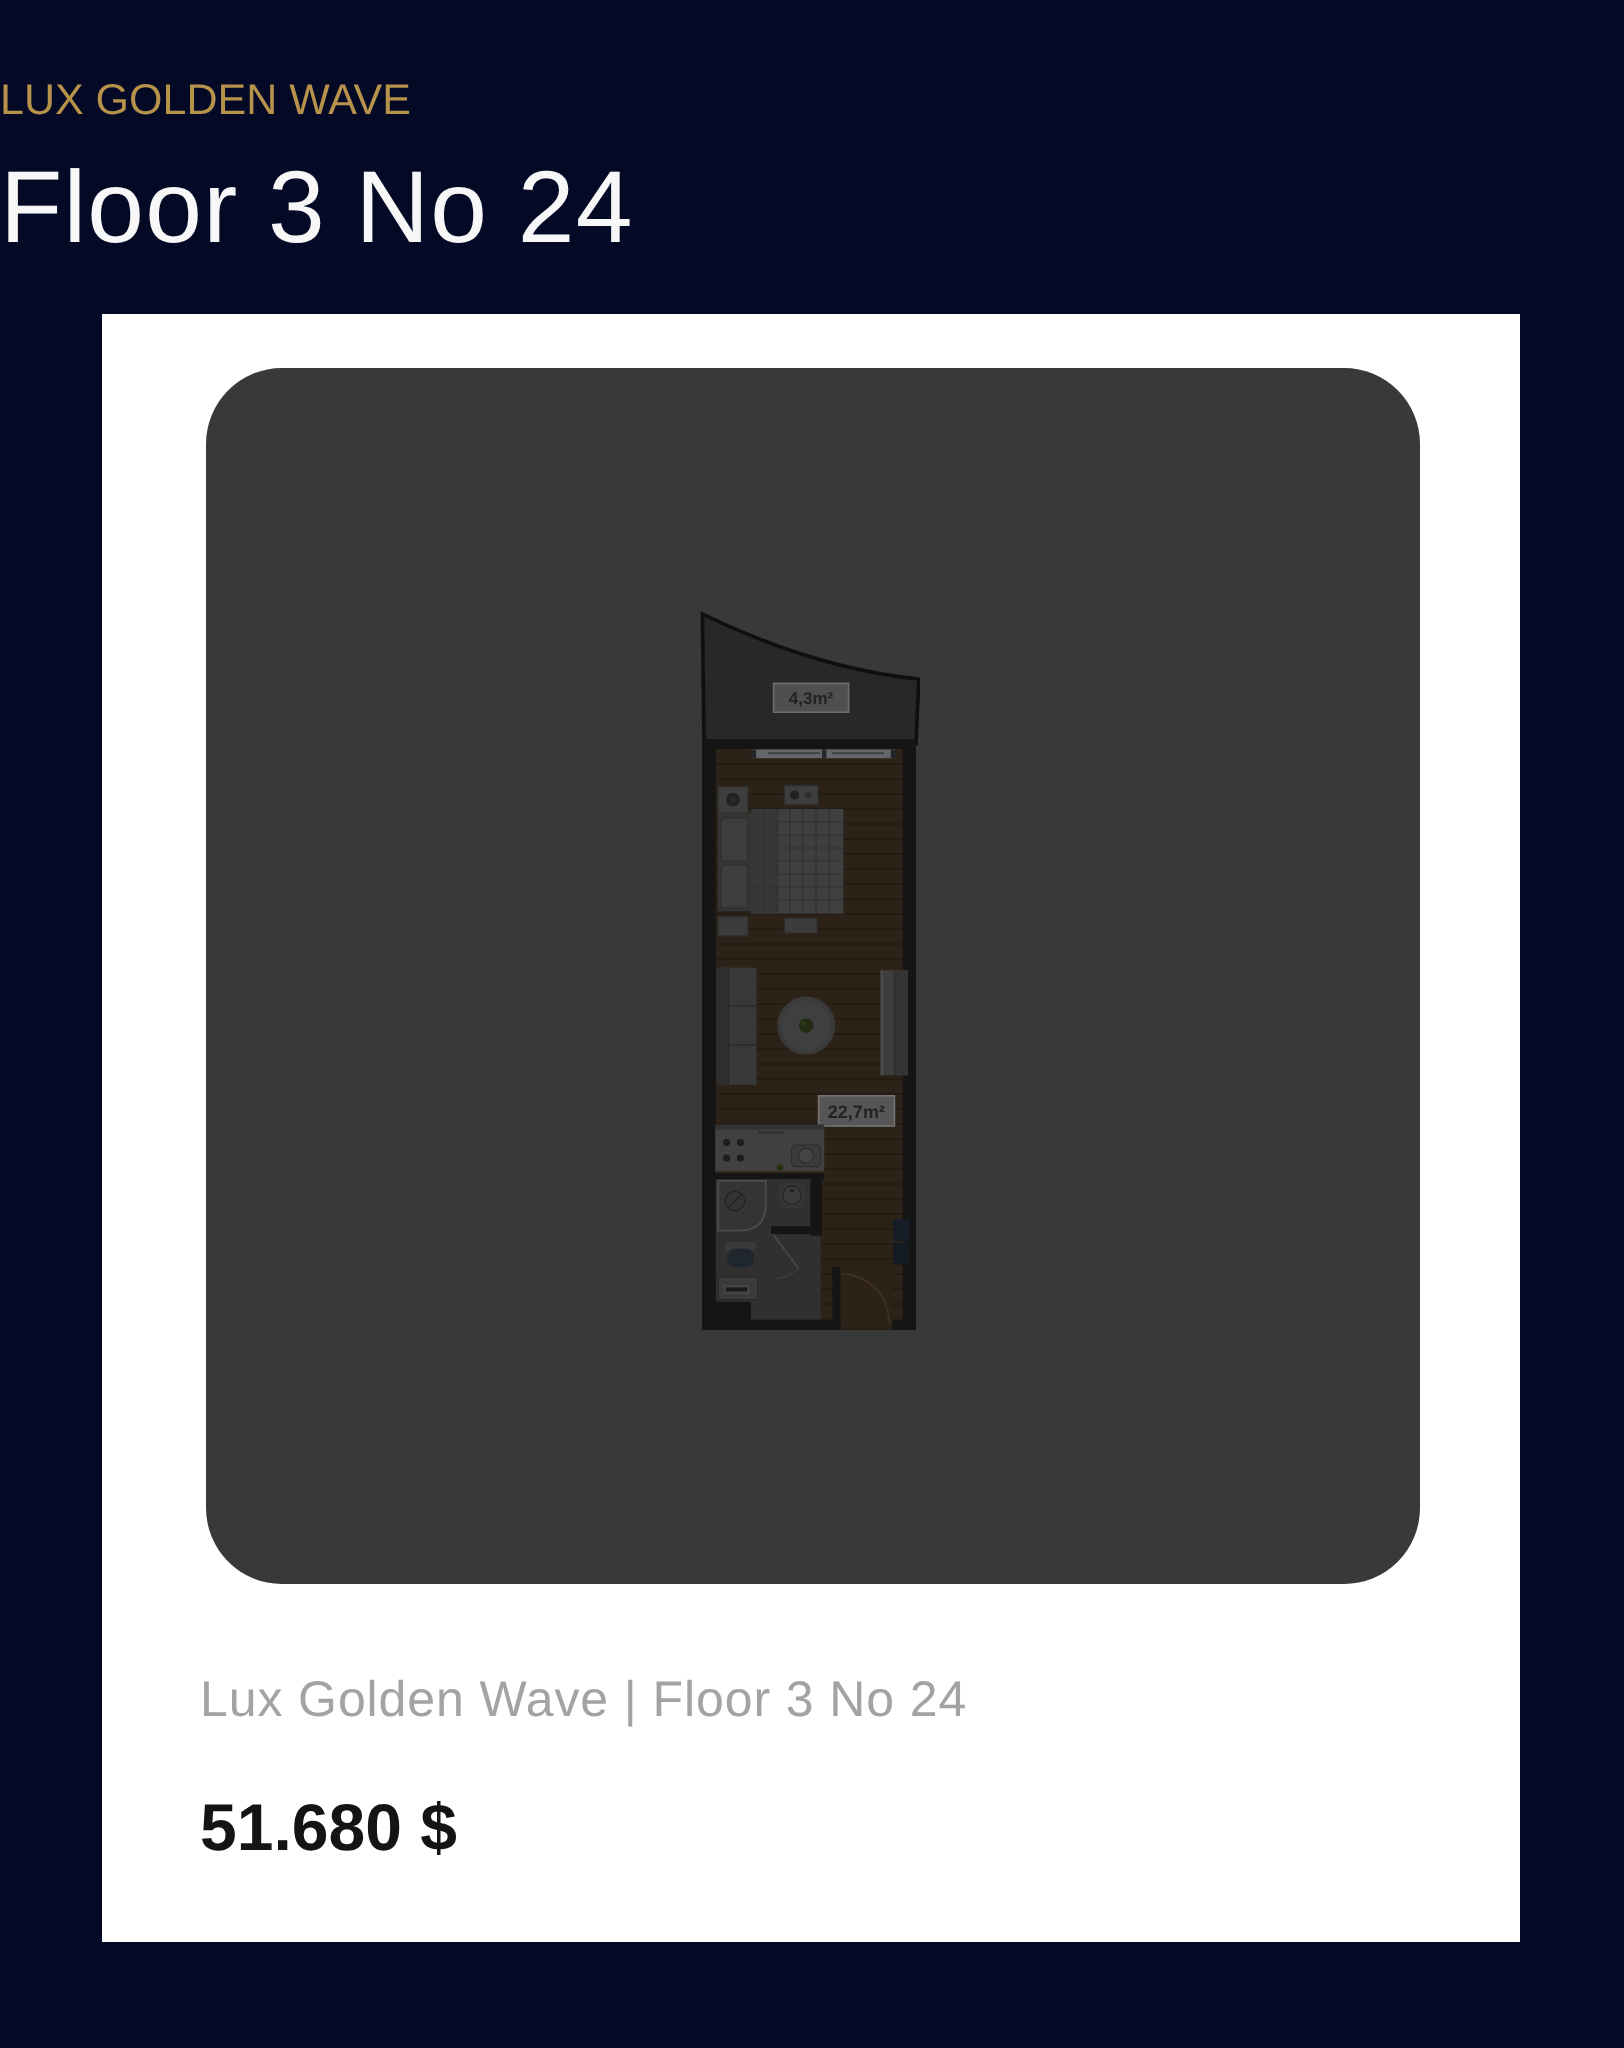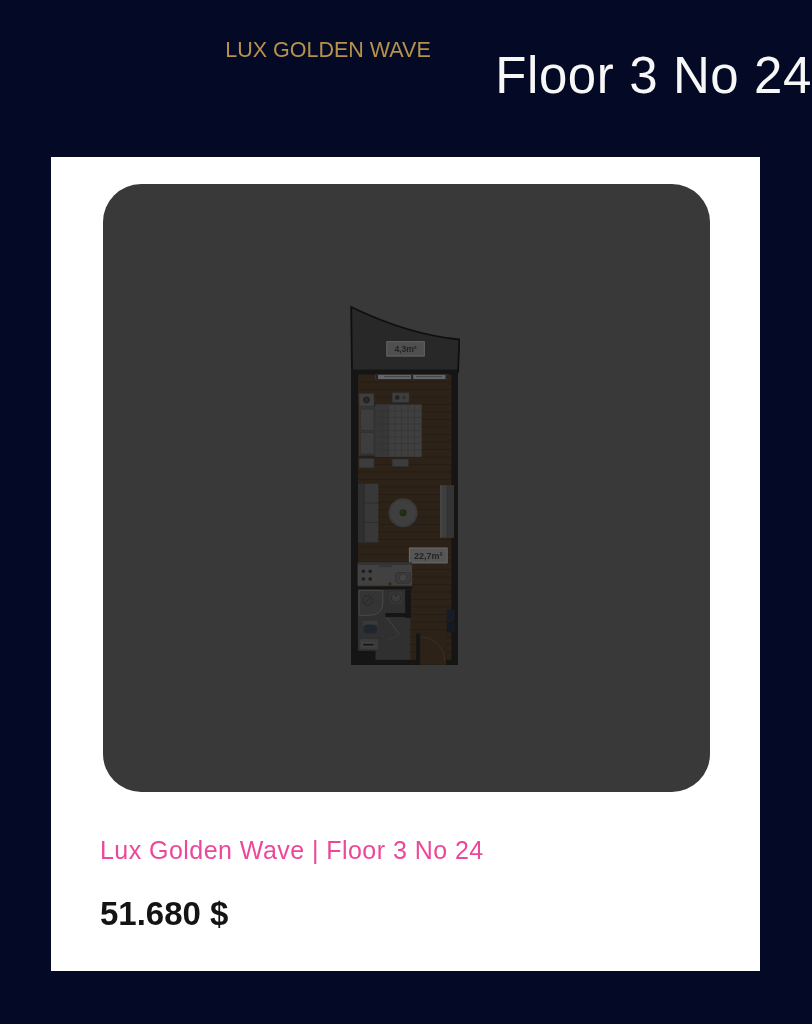--- a/index.html
+++ b/index.html
@@ -4,23 +4,23 @@
 <style>
   html,body{margin:0;padding:0;}
   body{width:812px;height:1024px;background:#040a26;font-family:"Liberation Sans",sans-serif;overflow:hidden;position:relative;}
   .abs{position:absolute;}
 </style>
 </head>
 <body>
 
 <div class="abs" style="left:0;top:0;width:812px;height:1024px;background:#040a26;"></div>
 
-<div class="abs" style="left:0;top:40px;width:656px;text-align:center;color:#b6924a;font-size:21.5px;letter-spacing:0px;line-height:21.5px;">LUX GOLDEN WAVE</div>
-
-<div class="abs" style="left:0;top:50px;width:812px;text-align:right;color:#f7f7f7;font-size:51px;letter-spacing:0.6px;line-height:51px;">Floor 3 No 24</div>
+<div class="abs" style="left:0;top:40px;width:656px;text-align:left;color:#b6924a;font-size:21.5px;letter-spacing:0px;line-height:21.5px;">LUX GOLDEN WAVE</div>
+
+<div class="abs" style="left:0;top:78px;width:812px;text-align:left;color:#f7f7f7;font-size:51px;letter-spacing:0.6px;line-height:51px;">Floor 3 No 24</div>
 
 <div class="abs" style="left:51px;top:157px;width:709px;height:814px;background:#ffffff;"></div>
 
 <div class="abs" style="left:103px;top:184px;width:607px;height:608px;background:#393939;border-radius:38px;"></div>
 
 <svg class="abs" style="left:350px;top:305px;" width="110" height="361" viewBox="0 0 110 361">
 <g transform="translate(1,1)">
 
   <path d="M0.2,1 Q57,28.5 108.4,33.5 L107,66 L1,66 Z" fill="#282828" stroke="#0f0f0f" stroke-width="1.8"></path>
 
@@ -215,15 +215,15 @@
 
   <path d="M69.5,331 A24,24 0 0 1 93.5,355" fill="none" stroke="#3e3122" stroke-width="0.9"></path>
 
   <g>
     <rect x="95.6" y="303.5" width="8.2" height="11" fill="#171d26"></rect>
     <rect x="95.6" y="315.5" width="8.2" height="10.8" fill="#141a22"></rect>
   </g>
 </g>
 </svg>
 
-<div class="abs" style="left:100px;top:836px;color:#ec4899;font-size:25px;letter-spacing:0.45px;line-height:28px;">Lux Golden Wave | Floor 3 No 24</div>
+<div class="abs" style="left:100px;top:836px;color:#a3a3a3;font-size:25px;letter-spacing:0.45px;line-height:28px;">Lux Golden Wave | Floor 3 No 24</div>
 
 <div class="abs" style="left:100px;top:896px;color:#141414;font-size:33px;font-weight:bold;letter-spacing:0px;line-height:36px;text-align:center;">51.680 $</div>
 
 </body></html>

